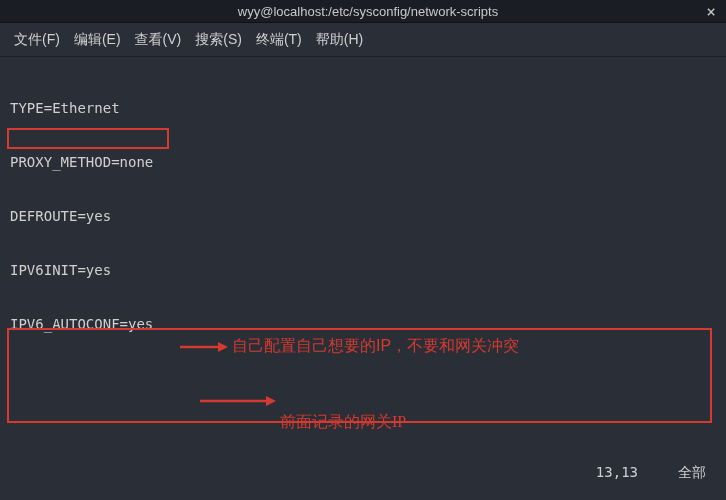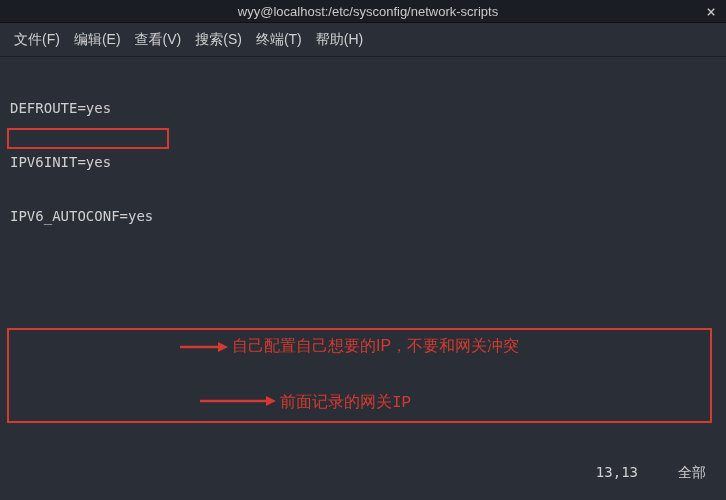--- a/index.html
+++ b/index.html
@@ -67,24 +67,24 @@
     color: #d43a2f;
     font-family: sans-serif;
     font-size: 16px;
     left: 232px;
     top: 336px;
     text-align: right;
   }
   .annot2 {
     position: absolute;
     color: #d43a2f;
-    font-family: Liberation Mono, monospace;
+    font-family: Liberation Serif, serif;
     font-size: 16px;
     left: 280px;
-    top: 392px;
+    top: 412px;
   }
   .arrow1 {
     position: absolute;
     left: 180px;
     top: 338px;
     width: 48px;
     height: 18px;
     pointer-events: none;
   }
   .arrow2 {
@@ -118,20 +118,22 @@
 <div class="menubar">
   <span>文件(F)</span>
   <span>编辑(E)</span>
   <span>查看(V)</span>
   <span>搜索(S)</span>
   <span>终端(T)</span>
   <span>帮助(H)</span>
 </div>
 
 <div class="terminal">
+  <div class="line">TYPE=Ethernet</div>
+  <div class="line">PROXY_METHOD=none</div>
   <div class="line">DEFROUTE=yes</div>
   <div class="line">IPV6INIT=yes</div>
   <div class="line">IPV6_AUTOCONF=yes</div>
   
   
   
   
   
   
   

